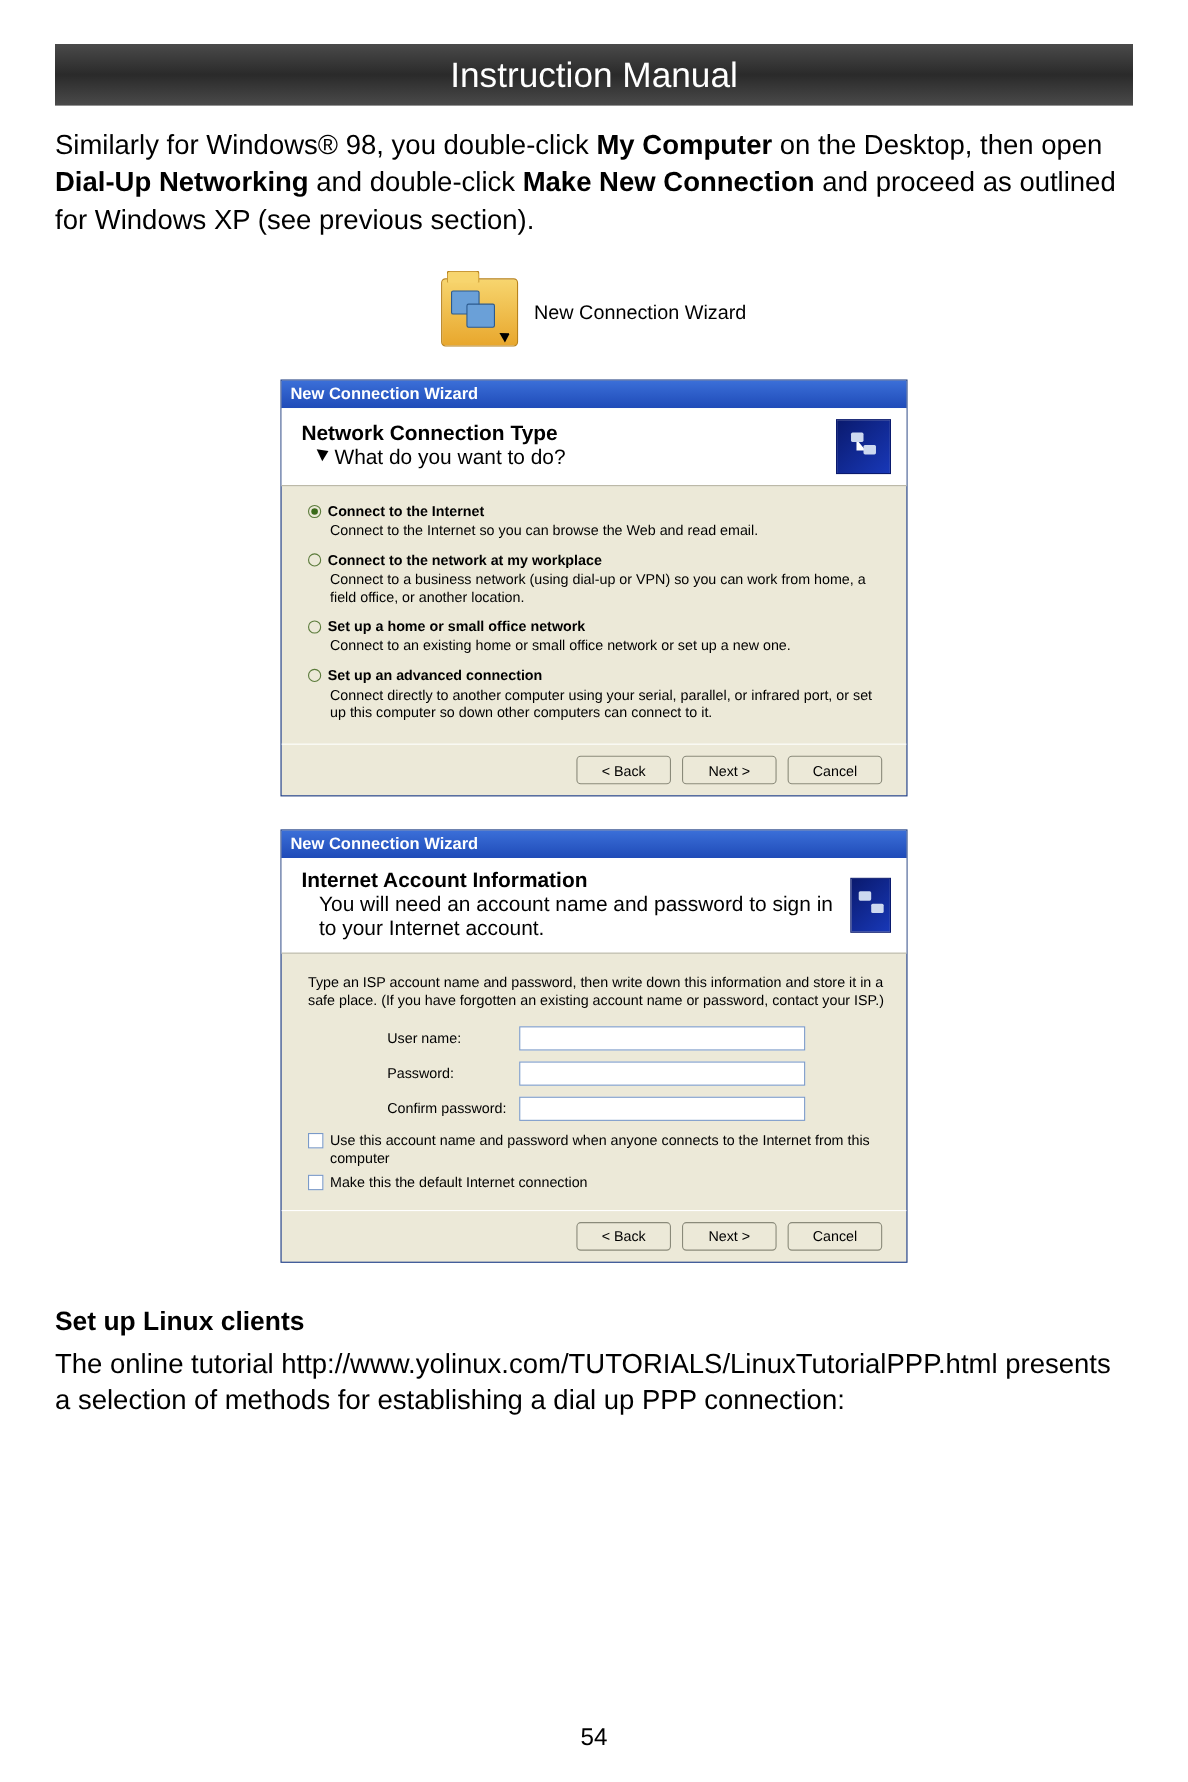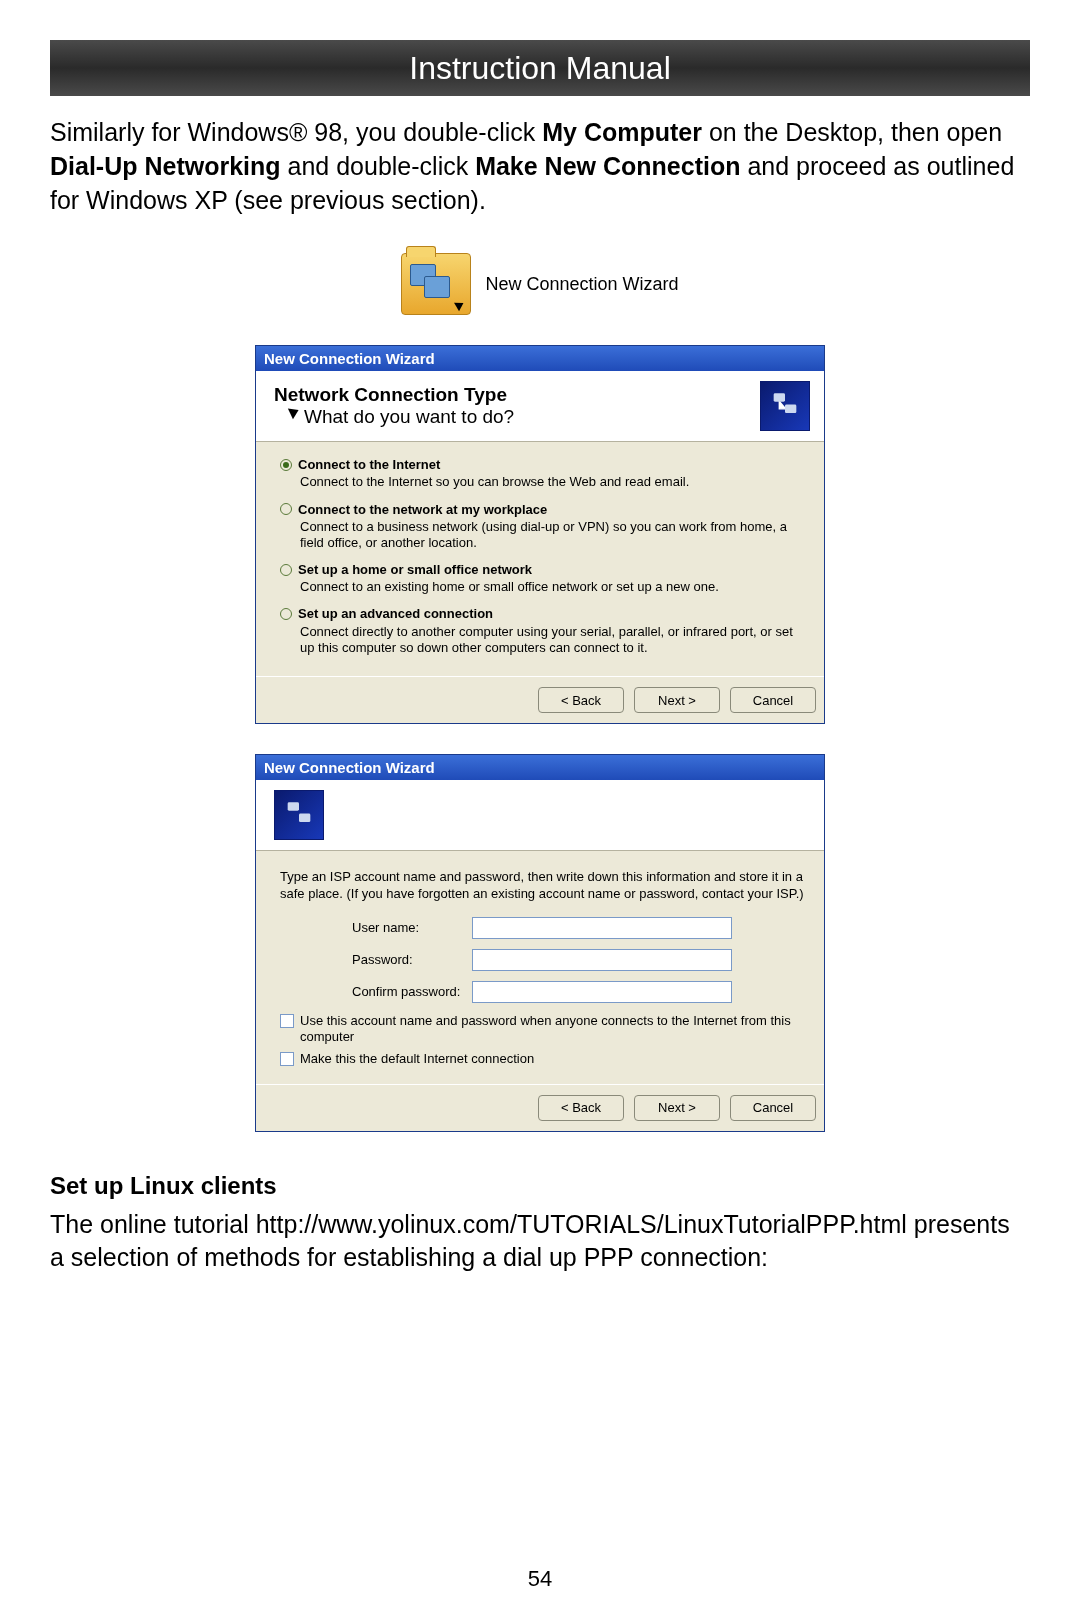--- a/index.html
+++ b/index.html
@@ -111,21 +111,21 @@
     display:inline-block; width:12px; height:12px; border:1px solid #5a7a3a;
     border-radius:50%; vertical-align:middle; margin-right:6px; position:relative;
   }
   .opt .radio.selected::after {
     content:""; position:absolute; left:2px; top:2px; width:6px; height:6px;
     background:#3a6a1a; border-radius:50%;
   }
   .opt .lbl { font-weight:bold; vertical-align:middle; }
   .opt .desc { margin-left:20px; margin-top:2px; line-height:1.25; }
   .wizard .footer {
-    padding: 10px 8px;
+    padding: 10px 22px;
     display:flex; justify-content:flex-end; gap:10px;
     border-top:1px solid #fff;
   }
   .wizard .footer button {
     width:86px; height:26px;
     background:#ece9d8;
     border:1px solid #8a8a7a;
     border-radius:4px;
     font-size:13px;
   }
@@ -222,20 +222,24 @@
   <div class="footer">
     <button>&lt; Back</button>
     <button>Next &gt;</button>
     <button>Cancel</button>
   </div>
 </div>
 
 <div class="wizard">
   <div class="titlebar">New Connection Wizard</div>
   <div class="header">
+    <div class="txt">
+      <div class="hline">Internet Account Information</div>
+      <div class="sub">You will need an account name and password to sign in to your Internet account.</div>
+    </div>
     <div class="logo">
       <svg viewBox="0 0 24 24">
           <rect x="4" y="3" width="8" height="6" rx="1" fill="#cdd9f0"></rect>
           <rect x="12" y="11" width="8" height="6" rx="1" fill="#cdd9f0"></rect>
         </svg>
     </div>
   </div>
   <div class="content">
     <div class="instr">Type an ISP account name and password, then write down this information and store it in a safe place. (If you have forgotten an existing account name or password, contact your ISP.)</div>
     <div class="form-row">

